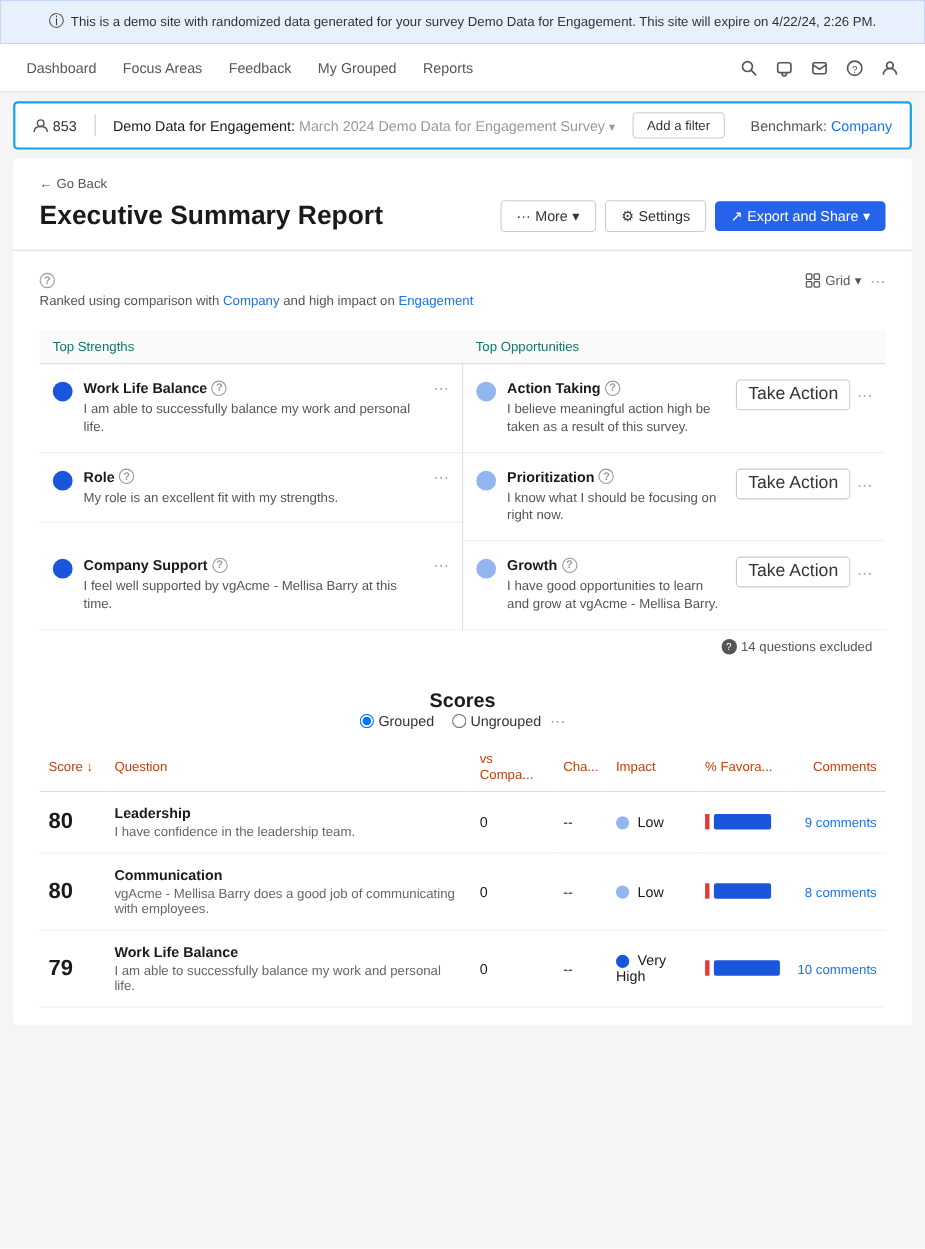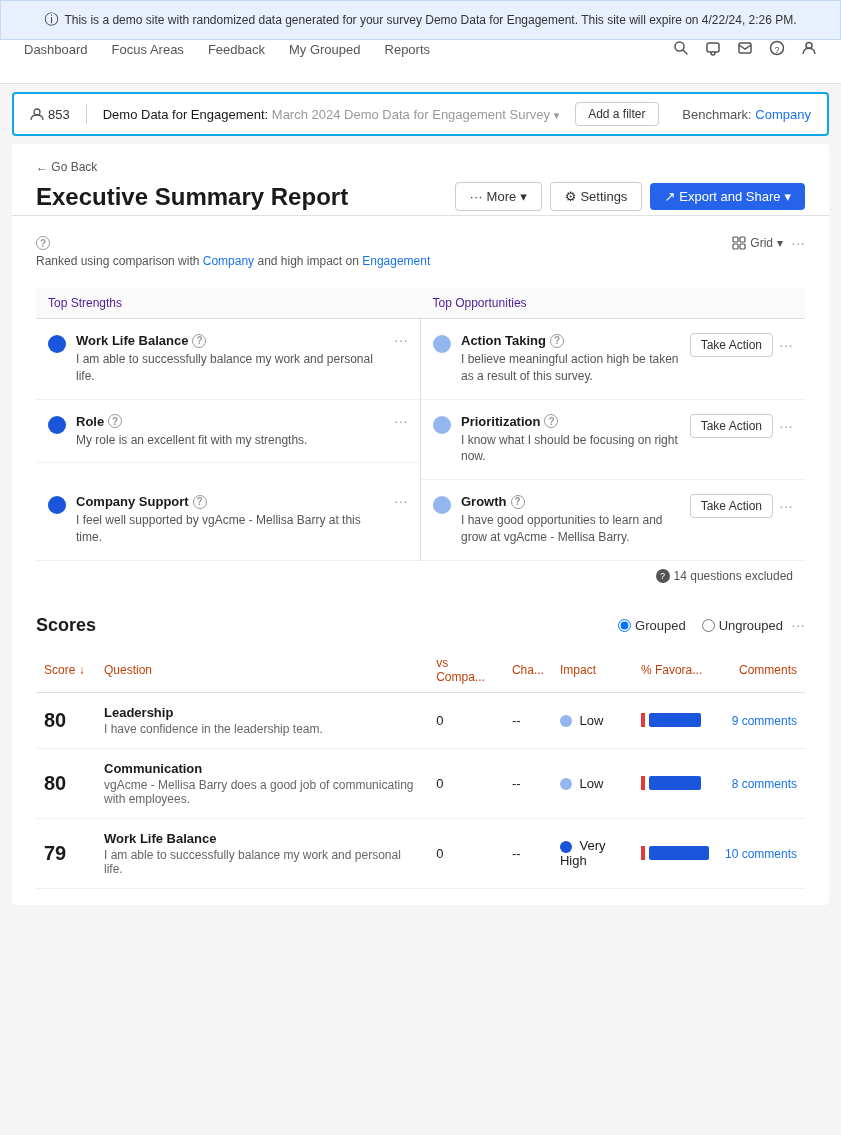--- a/index.html
+++ b/index.html
@@ -16,21 +16,21 @@
       align-items: center;
       justify-content: center;
       gap: 6px;
     }
 
     .nav-bar {
       background: #fff;
       border-bottom: 1px solid #e0e0e0;
       padding: 0 24px;
       display: flex;
-      align-items: flex-start;
+      align-items: center;
       justify-content: space-between;
       height: 44px;
     }
 
     .nav-links {
       display: flex;
       gap: 24px;
       align-items: center;
     }
 
@@ -131,21 +131,21 @@
       display: flex;
       align-items: center;
       gap: 4px;
       margin-bottom: 8px;
     }
 
     .report-header {
       display: flex;
       align-items: center;
       justify-content: space-between;
-      margin-bottom: 4px;
+      margin-bottom: 16px;
     }
 
     .report-title {
       font-size: 24px;
       font-weight: 600;
       color: #1a1a1a;
     }
 
     .report-actions {
       display: flex;
@@ -239,21 +239,21 @@
 
     .strengths-table {
       width: 100%;
       border-collapse: collapse;
     }
 
     .strengths-table th {
       text-align: left;
       font-size: 12px;
       font-weight: 500;
-      color: #4c1d95;
+      color: #0f766e;
       padding: 8px 12px;
       border-bottom: 1px solid #e0e0e0;
       background: #fafafa;
     }
 
     .strengths-table td {
       padding: 0;
       vertical-align: top;
       border-right: 1px solid #e0e0e0;
     }
@@ -306,21 +306,21 @@
       color: #555;
       line-height: 1.4;
     }
 
     .take-action-btn {
       background: #fff;
       border: 1px solid #ccc;
       padding: 4px 10px;
       border-radius: 4px;
       cursor: pointer;
-      font-size: 12px;
+      font-size: 16px;
       color: #333;
     }
 
     .more-dots-btn {
       background: none;
       border: none;
       cursor: pointer;
       color: #999;
       font-size: 14px;
       line-height: 1;
@@ -347,20 +347,21 @@
 
     .scores-section {
       margin-top: 24px;
     }
 
     .scores-header {
       display: flex;
       align-items: center;
       justify-content: space-between;
       margin-bottom: 12px;
+      flex-direction: column;
     }
 
     .scores-title {
       font-size: 18px;
       font-weight: 600;
     }
 
     .group-toggle {
       display: flex;
       align-items: center;

